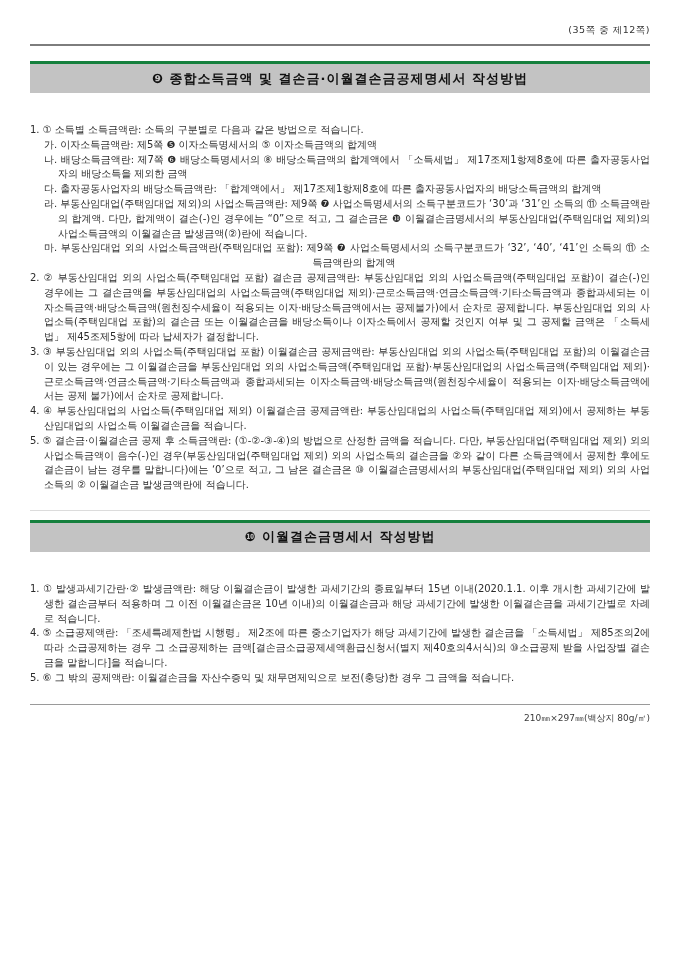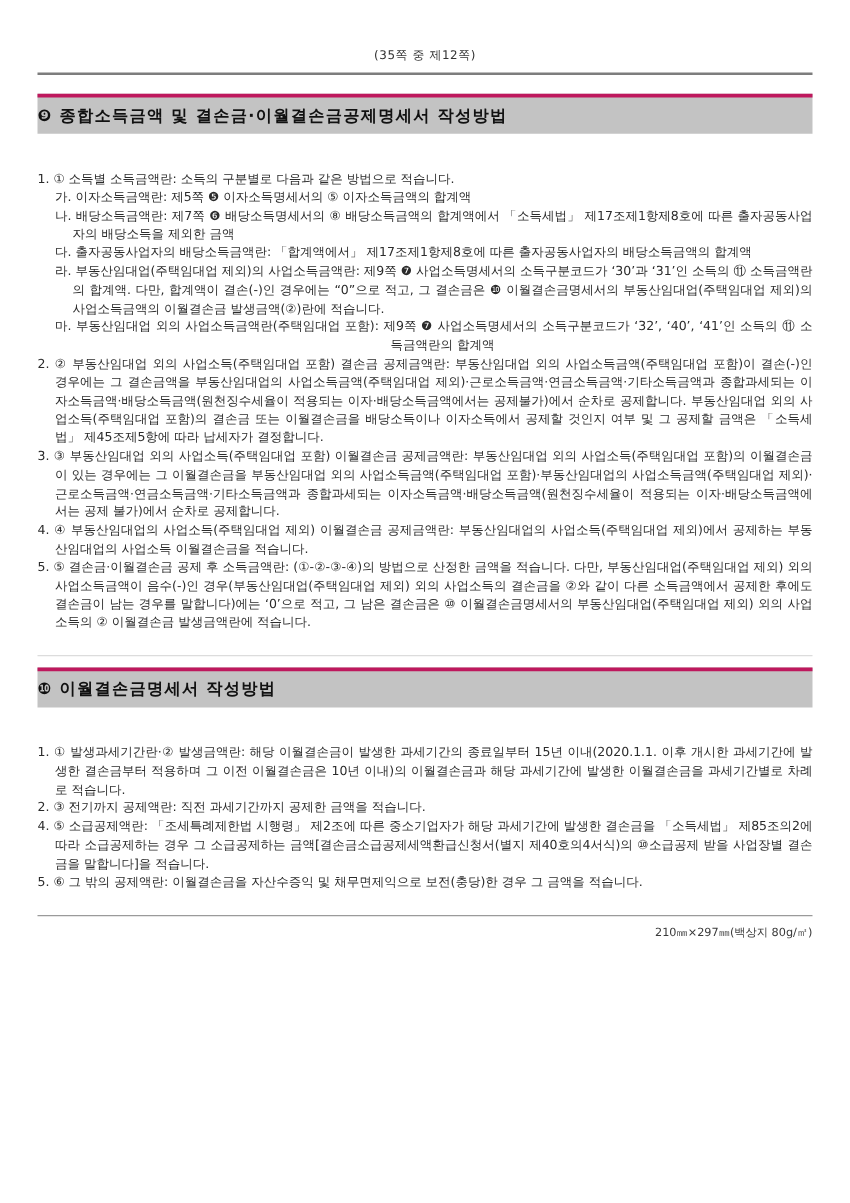--- a/index.html
+++ b/index.html
@@ -3,28 +3,28 @@
 <meta charset="utf-8">
 <style>
   html, body { margin:0; padding:0; background:#ffffff; }
   .page {
     width:680px; height:962px; background:#ffffff; overflow:hidden;
     box-sizing:border-box; padding:0 30px;
     font-family:"DejaVu Sans","Liberation Sans",sans-serif;
     color:#262626;
   }
   .page-marker {
-    margin-top:38px; text-align:center; font-size:9.5px; color:#333;
+    margin-top:24px; text-align:right; font-size:9.5px; color:#333;
     letter-spacing:0.5px;
   }
   .rule-top { height:2px; background:#7d7d7d; margin-top:7px; }
   .section-header {
     margin-top:15px; height:29px; background:#c3c3c3;
-    border-top:3px solid #be185d;
-    display:flex; align-items:center; 
+    border-top:3px solid #15803d;
+    display:flex; align-items:center; justify-content:center;
   }
   .section-title { font-size:13px; font-weight:bold; color:#111; letter-spacing:1px; }
   .body-block { margin-top:30px; }
   p.para {
     margin:0; font-size:10px; line-height:14.8px; text-align:justify;
     word-break:break-all; padding-left:14px; text-indent:-14px; color:#2b2b2b;
   }
   p.sub { margin-left:14px; }
   p.center-last { text-align-last:center; }
   .gap { margin-top:13px; }
@@ -61,21 +61,20 @@
   </div>
 
   <div class="pre-rule"></div>
 
   <div class="section-header second">
     <span class="section-title">❿ 이월결손금명세서 작성방법</span>
   </div>
 
   <div class="body-block">
     <p class="para">1. ① 발생과세기간란·② 발생금액란: 해당 이월결손금이 발생한 과세기간의 종료일부터 15년 이내(2020.1.1. 이후 개시한 과세기간에 발생한 결손금부터 적용하며 그 이전 이월결손금은 10년 이내)의 이월결손금과 해당 과세기간에 발생한 이월결손금을 과세기간별로 차례로 적습니다.</p>
-    <p class="para gap">2. ③ 전기까지 공제액란: 직전 과세기간까지 공제한 금액을 적습니다.</p>
     <p class="para gap">4. ⑤ 소급공제액란: 「조세특례제한법 시행령」 제2조에 따른 중소기업자가 해당 과세기간에 발생한 결손금을 「소득세법」 제85조의2에 따라 소급공제하는 경우 그 소급공제하는 금액[결손금소급공제세액환급신청서(별지 제40호의4서식)의 ⑩소급공제 받을 사업장별 결손금을 말합니다]을 적습니다.</p>
     <p class="para gap">5. ⑥ 그 밖의 공제액란: 이월결손금을 자산수증익 및 채무면제익으로 보전(충당)한 경우 그 금액을 적습니다.</p>
   </div>
 
   <div class="footer-rule"></div>
   <div class="paper-spec">210㎜×297㎜(백상지 80g/㎡)</div>
 
 </div>
 
 </body></html>

